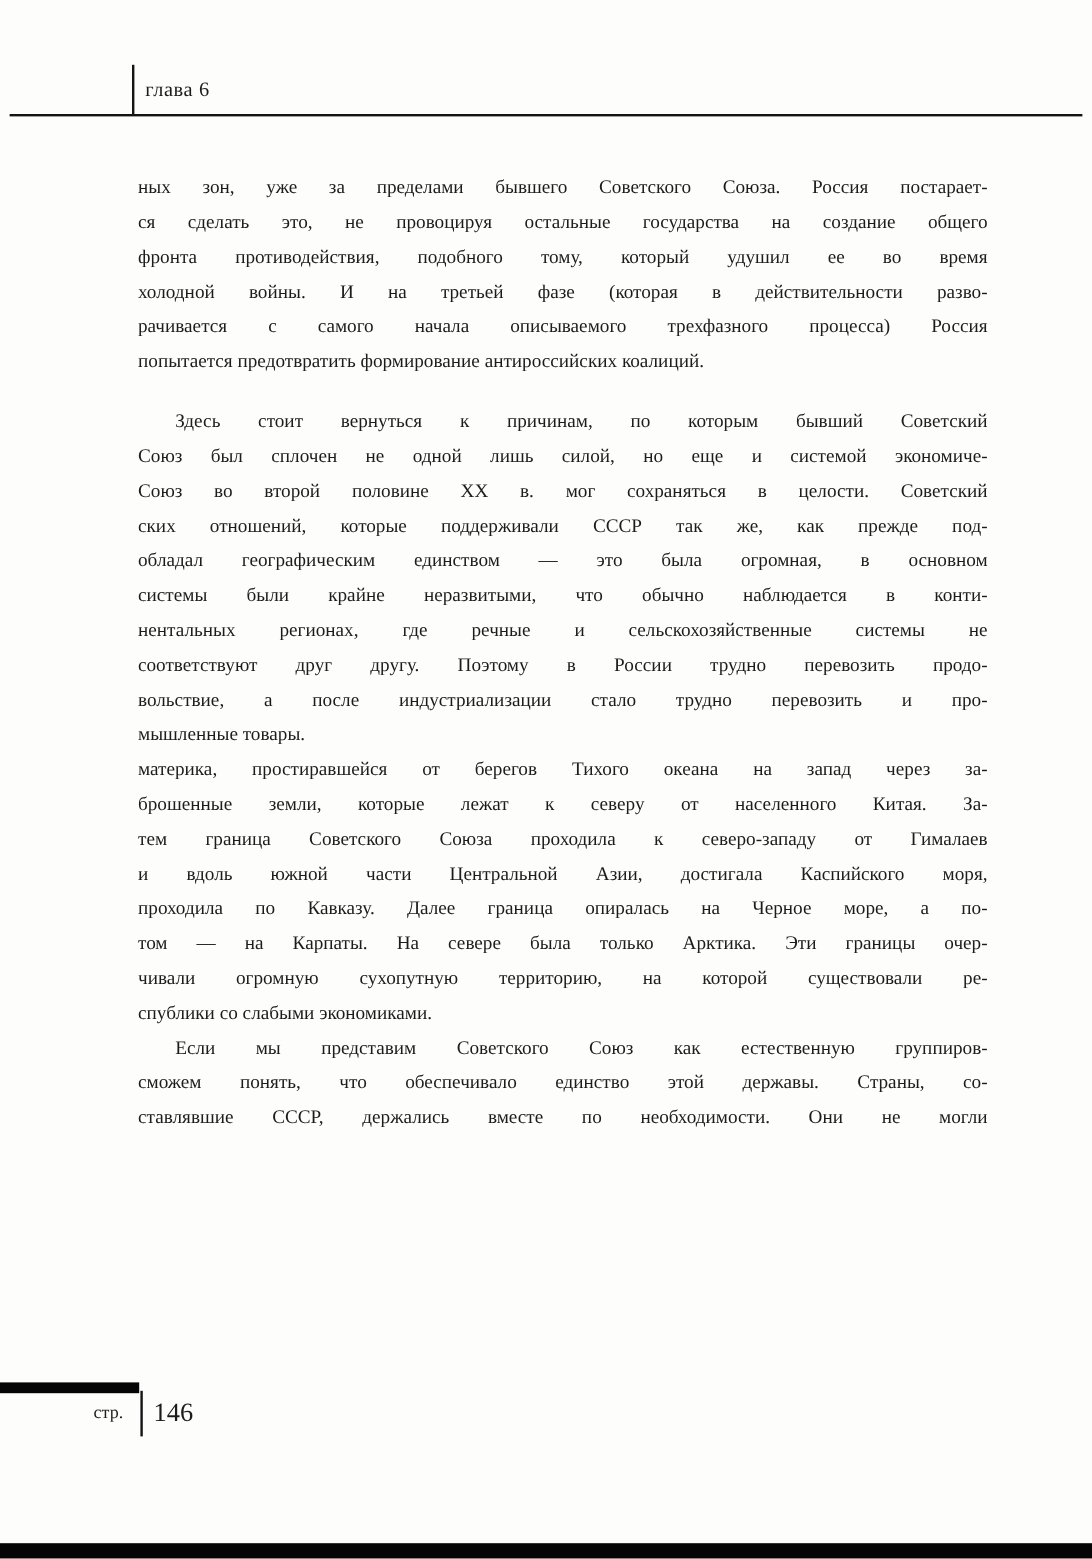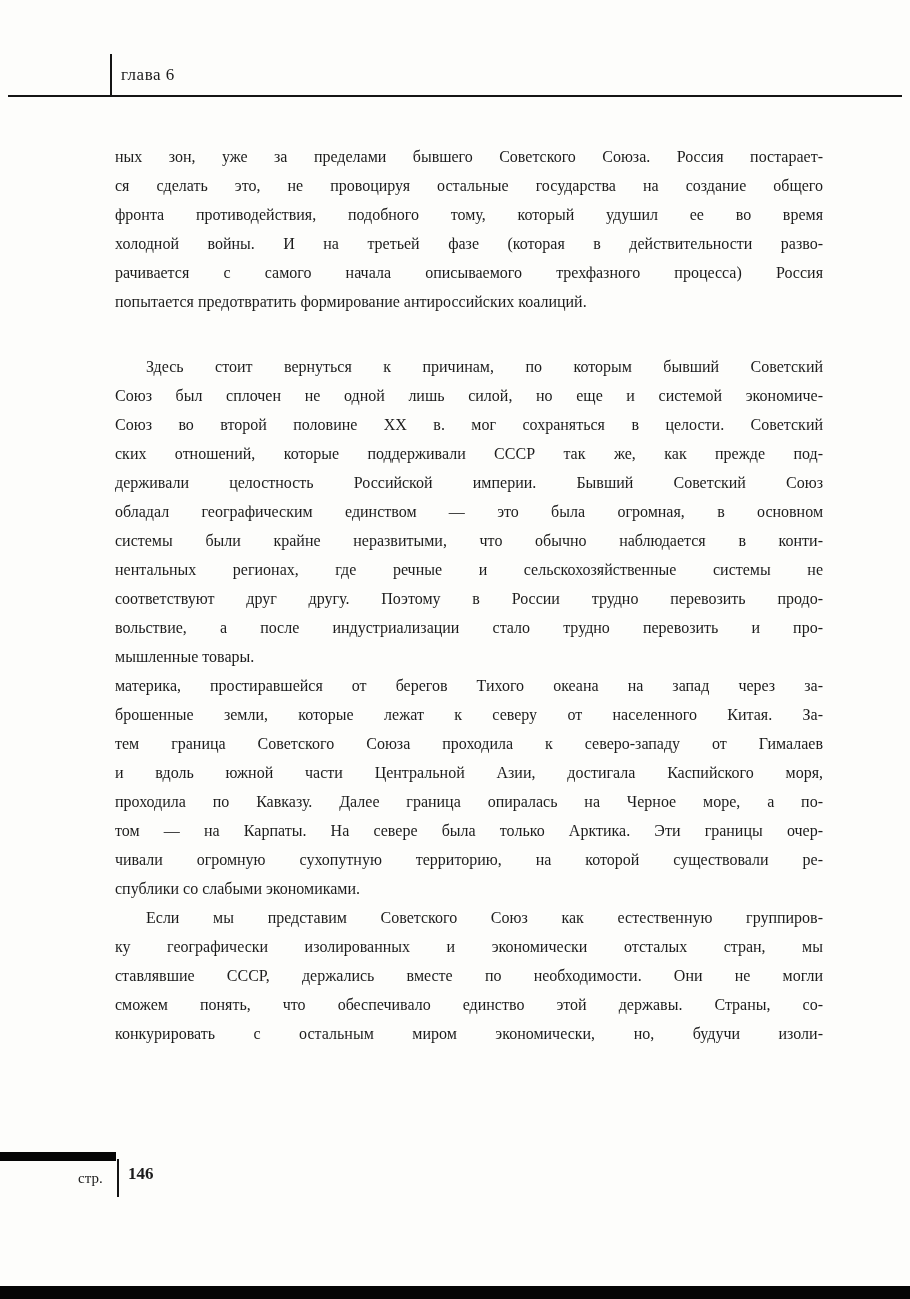--- a/index.html
+++ b/index.html
@@ -42,21 +42,21 @@
   
   .body-text {
     position: absolute;
     left: 115px;
     top: 142px;
     width: 708px;
     font-size: 16px;
     line-height: 29px;
   }
   .paragraph { margin: 0; }
-  .paragraph.gap { margin-top: 36px; }
+  .paragraph.gap { margin-top: 21px; }
   .line {
     text-align: justify;
     text-align-last: justify;
     white-space: normal;
   }
   .line.last {
     text-align-last: left;
   }
   .paragraph.indent .line.first {
     text-indent: 31px;
@@ -83,22 +83,21 @@
     left: 117px;
     top: 1159px;
     width: 2px;
     height: 38px;
     background: #141414;
   }
   .footer-page-number {
     position: absolute;
     left: 128px;
     top: 1164px;
-    font-size: 17px;
-    font-weight: bold;
+    font-size: 22px;
   }
 
   
   .bottom-bar {
     position: absolute;
     left: 0;
     bottom: 0;
     width: 100%;
     height: 13px;
     background: #050505;
@@ -120,44 +119,41 @@
         <div class="line">фронта противодействия, подобного тому, который удушил ее во время</div>
         <div class="line">холодной войны. И на третьей фазе (которая в действительности разво-</div>
         <div class="line">рачивается с самого начала описываемого трехфазного процесса) Россия</div>
         <div class="line last">попытается предотвратить формирование антироссийских коалиций.</div>
       </div>
       <div class="paragraph indent gap">
         <div class="line first">Здесь стоит вернуться к причинам, по которым бывший Советский</div>
         <div class="line">Союз был сплочен не одной лишь силой, но еще и системой экономиче-</div>
         <div class="line">Союз во второй половине XX в. мог сохраняться в целости. Советский</div>
         <div class="line">ских отношений, которые поддерживали СССР так же, как прежде под-</div>
-        <div class="line">держивали целостность Российской империи. Бывший Советский Союз</div>
         <div class="line">обладал географическим единством — это была огромная, в основном</div>
         <div class="line">системы были крайне неразвитыми, что обычно наблюдается в конти-</div>
         <div class="line">нентальных регионах, где речные и сельскохозяйственные системы не</div>
         <div class="line">соответствуют друг другу. Поэтому в России трудно перевозить продо-</div>
         <div class="line">вольствие, а после индустриализации стало трудно перевозить и про-</div>
         <div class="line last">мышленные товары.</div>
       </div>
       <div class="paragraph indent">
         <div class="line">материка, простиравшейся от берегов Тихого океана на запад через за-</div>
         <div class="line">брошенные земли, которые лежат к северу от населенного Китая. За-</div>
         <div class="line">тем граница Советского Союза проходила к северо-западу от Гималаев</div>
         <div class="line">и вдоль южной части Центральной Азии, достигала Каспийского моря,</div>
         <div class="line">проходила по Кавказу. Далее граница опиралась на Черное море, а по-</div>
         <div class="line">том — на Карпаты. На севере была только Арктика. Эти границы очер-</div>
         <div class="line">чивали огромную сухопутную территорию, на которой существовали ре-</div>
         <div class="line last">спублики со слабыми экономиками.</div>
       </div>
       <div class="paragraph indent">
         <div class="line first">Если мы представим Советского Союз как естественную группиров-</div>
-        <div class="line">ку географически изолированных и экономически отсталых стран, мы</div>
+        <div class="line">сможем понять, что обеспечивало единство этой державы. Страны, со-</div>
         <div class="line">ставлявшие СССР, держались вместе по необходимости. Они не могли</div>
-        <div class="line">сможем понять, что обеспечивало единство этой державы. Страны, со-</div>
-        <div class="line">конкурировать с остальным миром экономически, но, будучи изоли-</div>
       </div>
     </main>
 
   <div class="footer-bar"></div>
   <div class="footer-page-label">стр.</div>
   <div class="footer-vrule"></div>
   <div class="footer-page-number">146</div>
 
   <div class="bottom-bar"></div>
 

